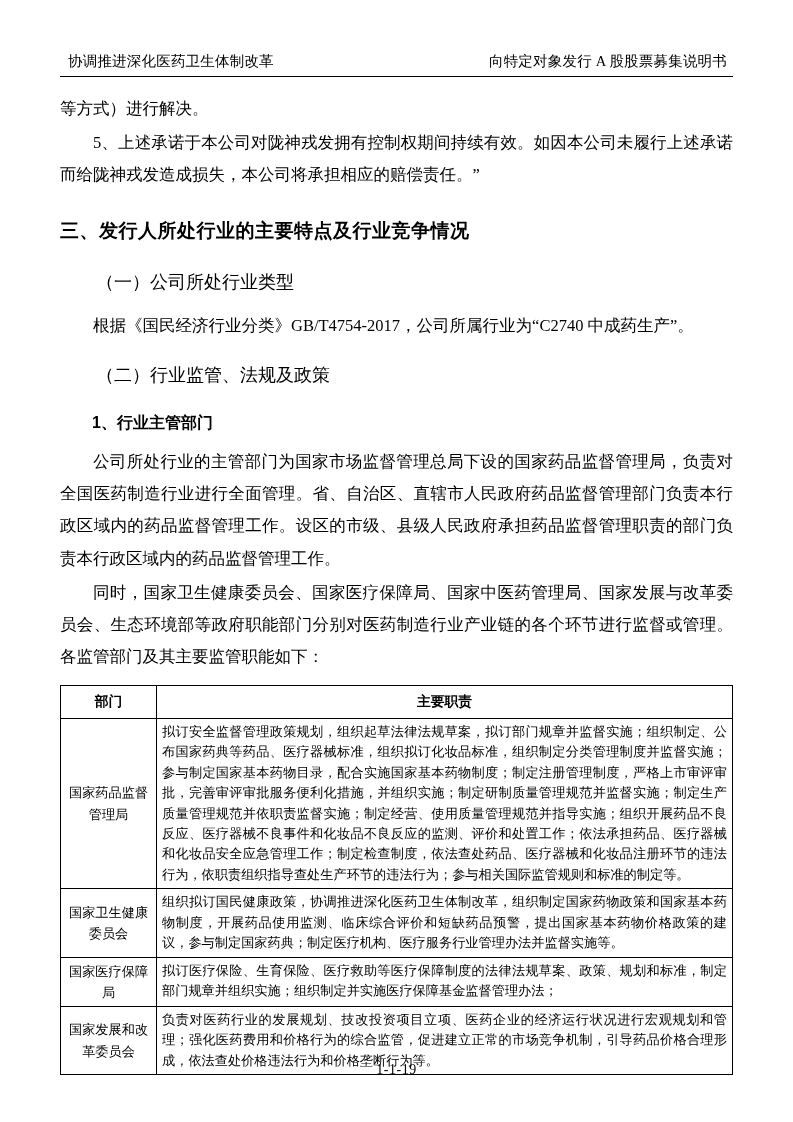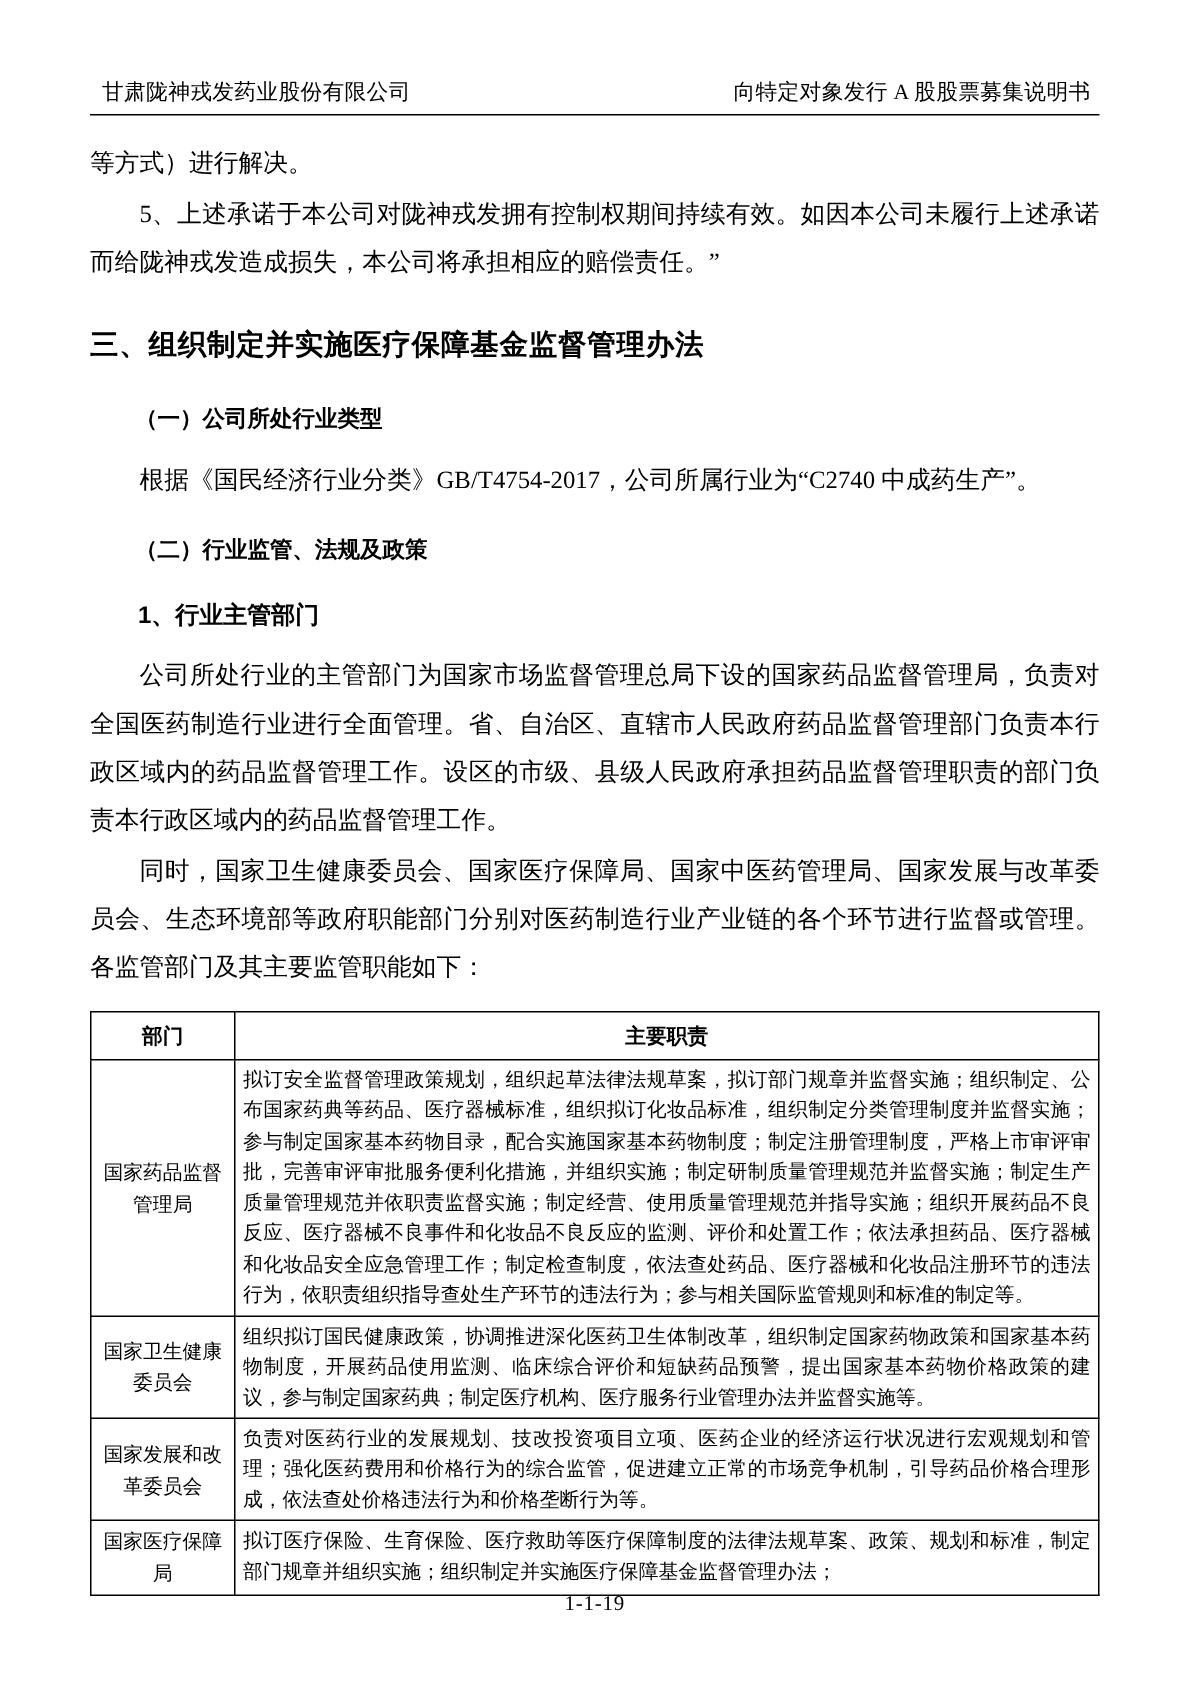--- a/index.html
+++ b/index.html
@@ -44,22 +44,22 @@
 
   h2.section-title {
     font-family: "Liberation Sans", "DejaVu Sans", sans-serif;
     font-size: 19px;
     font-weight: bold;
     margin: 20px 0 14px 0;
     letter-spacing: 0.5px;
   }
   h3.sub-title {
     font-family: "Liberation Sans", "DejaVu Sans", sans-serif;
-    font-size: 15px;
-    font-weight: bold;
+    font-size: 18px;
+    font-weight: normal;
     margin: 16px 0 10px 0;
     text-indent: 2em;
   }
   h4.subsub-title {
     font-family: "Liberation Sans", "DejaVu Sans", sans-serif;
     font-size: 16px;
     font-weight: bold;
     margin: 14px 0 8px 0;
     text-indent: 2em;
   }
@@ -108,31 +108,31 @@
     font-size: 14px;
     letter-spacing: 0.5px;
   }
 </style>
 </head>
 <body>
 
 <div class="page">
 
   <div class="header">
-    <div class="left">甘肃陇神戎发药业股份有限公司</div>
+    <div class="left">协调推进深化医药卫生体制改革</div>
     <div class="right">向特定对象发行 A 股股票募集说明书</div>
   </div>
 
   <div class="content">
 
     <p class="body-text">等方式）进行解决。</p>
 
     <p class="body-text indent">5、上述承诺于本公司对陇神戎发拥有控制权期间持续有效。如因本公司未履行上述承诺而给陇神戎发造成损失，本公司将承担相应的赔偿责任。”</p>
 
-    <h2 class="section-title">三、组织制定并实施医疗保障基金监督管理办法</h2>
+    <h2 class="section-title">三、发行人所处行业的主要特点及行业竞争情况</h2>
 
     <h3 class="sub-title">（一）公司所处行业类型</h3>
 
     <p class="body-text indent">根据《国民经济行业分类》GB/T4754-2017，公司所属行业为“C2740 中成药生产”。</p>
 
     <h3 class="sub-title">（二）行业监管、法规及政策</h3>
 
     <h4 class="subsub-title">1、行业主管部门</h4>
 
     <p class="body-text indent">公司所处行业的主管部门为国家市场监督管理总局下设的国家药品监督管理局，负责对全国医药制造行业进行全面管理。省、自治区、直辖市人民政府药品监督管理部门负责本行政区域内的药品监督管理工作。设区的市级、县级人民政府承担药品监督管理职责的部门负责本行政区域内的药品监督管理工作。</p>
@@ -153,26 +153,26 @@
       <tbody>
         <tr>
           <td class="dept">国家药品监督管理局</td>
           <td class="duty">拟订安全监督管理政策规划，组织起草法律法规草案，拟订部门规章并监督实施；组织制定、公布国家药典等药品、医疗器械标准，组织拟订化妆品标准，组织制定分类管理制度并监督实施；参与制定国家基本药物目录，配合实施国家基本药物制度；制定注册管理制度，严格上市审评审批，完善审评审批服务便利化措施，并组织实施；制定研制质量管理规范并监督实施；制定生产质量管理规范并依职责监督实施；制定经营、使用质量管理规范并指导实施；组织开展药品不良反应、医疗器械不良事件和化妆品不良反应的监测、评价和处置工作；依法承担药品、医疗器械和化妆品安全应急管理工作；制定检查制度，依法查处药品、医疗器械和化妆品注册环节的违法行为，依职责组织指导查处生产环节的违法行为；参与相关国际监管规则和标准的制定等。</td>
         </tr>
         <tr>
           <td class="dept">国家卫生健康委员会</td>
           <td class="duty">组织拟订国民健康政策，协调推进深化医药卫生体制改革，组织制定国家药物政策和国家基本药物制度，开展药品使用监测、临床综合评价和短缺药品预警，提出国家基本药物价格政策的建议，参与制定国家药典；制定医疗机构、医疗服务行业管理办法并监督实施等。</td>
         </tr>
         <tr>
+          <td class="dept">国家医疗保障局</td>
+          <td class="duty">拟订医疗保险、生育保险、医疗救助等医疗保障制度的法律法规草案、政策、规划和标准，制定部门规章并组织实施；组织制定并实施医疗保障基金监督管理办法；</td>
+        </tr>
+        <tr>
           <td class="dept">国家发展和改革委员会</td>
           <td class="duty">负责对医药行业的发展规划、技改投资项目立项、医药企业的经济运行状况进行宏观规划和管理；强化医药费用和价格行为的综合监管，促进建立正常的市场竞争机制，引导药品价格合理形成，依法查处价格违法行为和价格垄断行为等。</td>
-        </tr>
-        <tr>
-          <td class="dept">国家医疗保障局</td>
-          <td class="duty">拟订医疗保险、生育保险、医疗救助等医疗保障制度的法律法规草案、政策、规划和标准，制定部门规章并组织实施；组织制定并实施医疗保障基金监督管理办法；</td>
         </tr>
       </tbody>
     </table>
 
   </div>
 
   <div class="footer">
     <span>1-1-19</span>
   </div>
 

